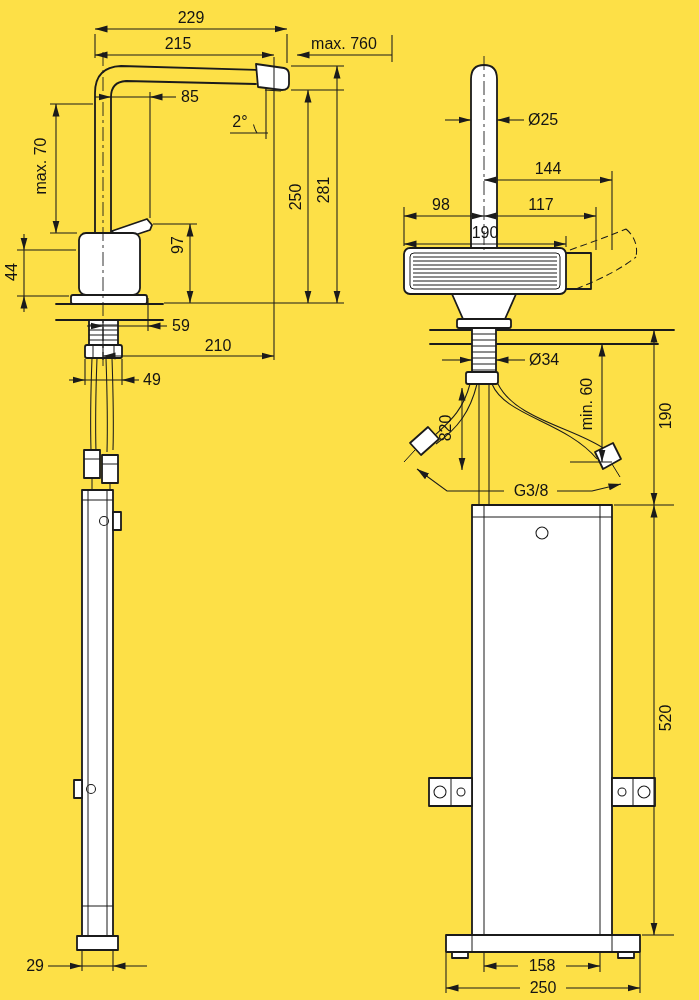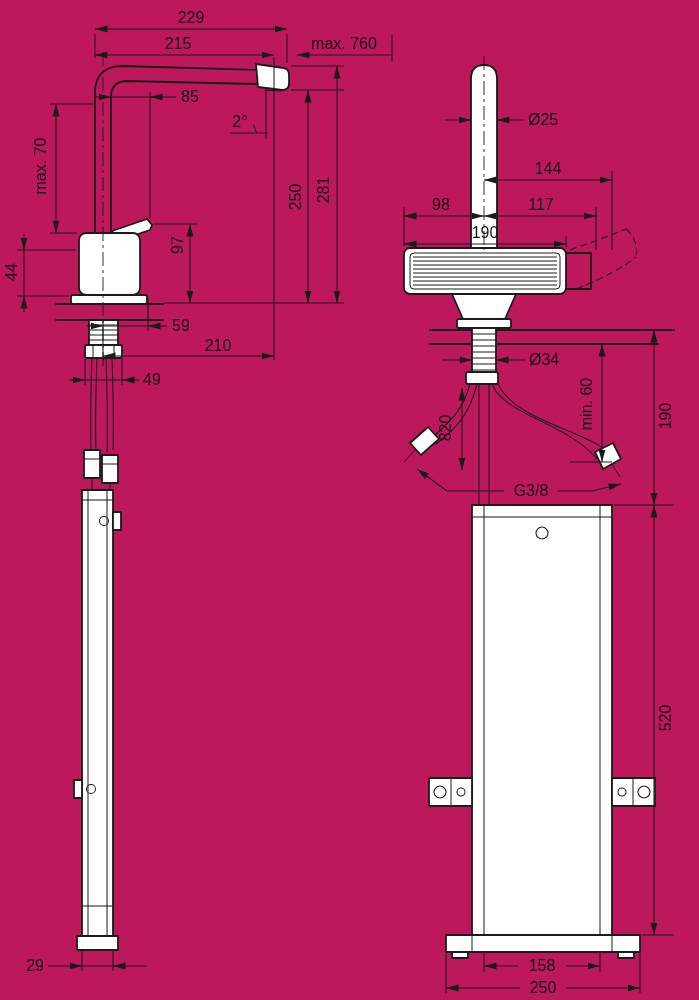--- a/index.html
+++ b/index.html
@@ -1,16 +1,16 @@
 <!DOCTYPE html>
 <html><head>
 <meta charset="utf-8">
 <style>
   html,body{margin:0;padding:0;background:#ffffff}
-  .stage{width:699px;height:1000px;position:relative;background:#be185d}
+  .stage{width:699px;height:1000px;position:relative;background:#fde047}
   svg{display:block}
   .o{fill:none;stroke:#1b1b1b;stroke-width:1.8;stroke-linecap:round;stroke-linejoin:round}
   .of{fill:#ffffff;stroke:#1b1b1b;stroke-width:1.8;stroke-linejoin:round}
   .t{fill:none;stroke:#1b1b1b;stroke-width:1.05}
   .th{fill:none;stroke:#1b1b1b;stroke-width:1}
   .d{stroke-dasharray:7 4}
   .cl{fill:none;stroke:#1b1b1b;stroke-width:.9;stroke-dasharray:14 4 3 4}
   text{font-family:"Liberation Sans","DejaVu Sans",sans-serif;font-size:16px;fill:#141414}
   #arw path{fill:#1b1b1b;stroke:none}
 </style>

